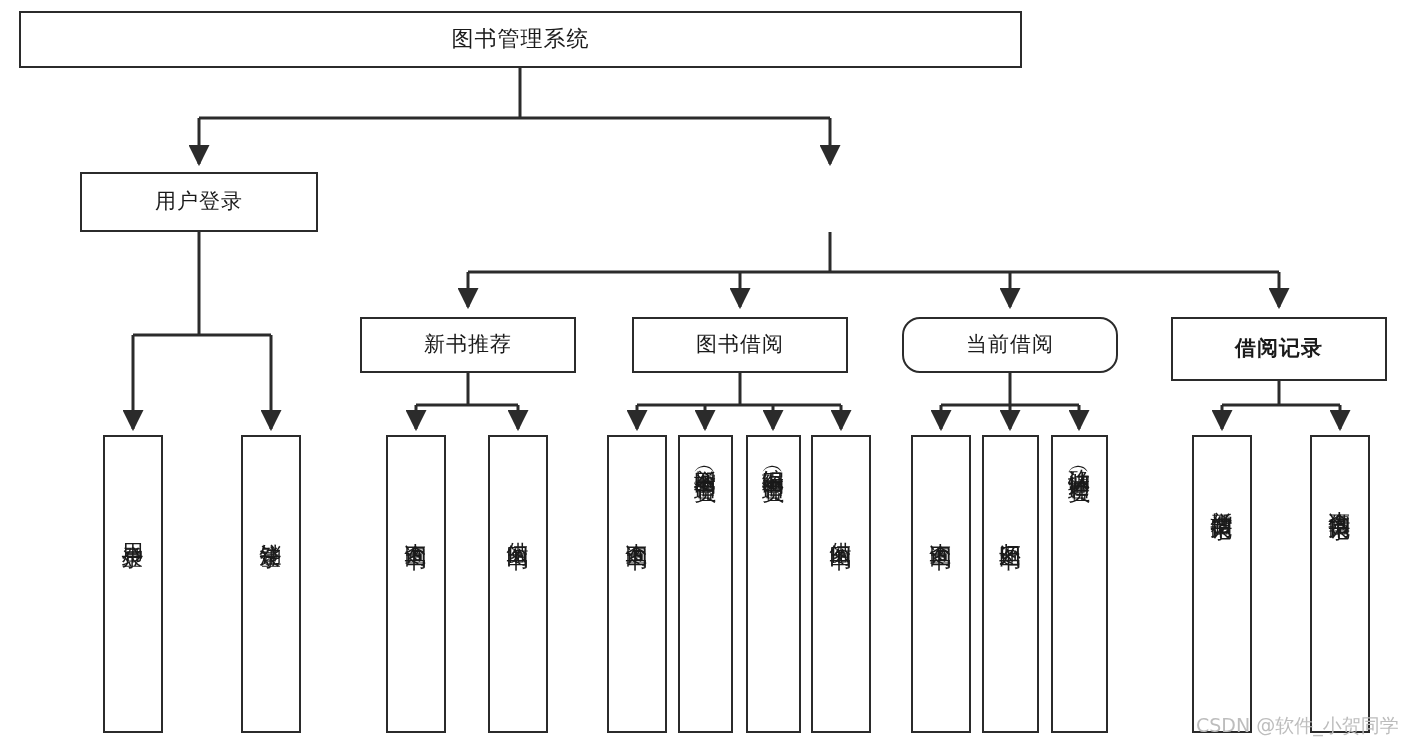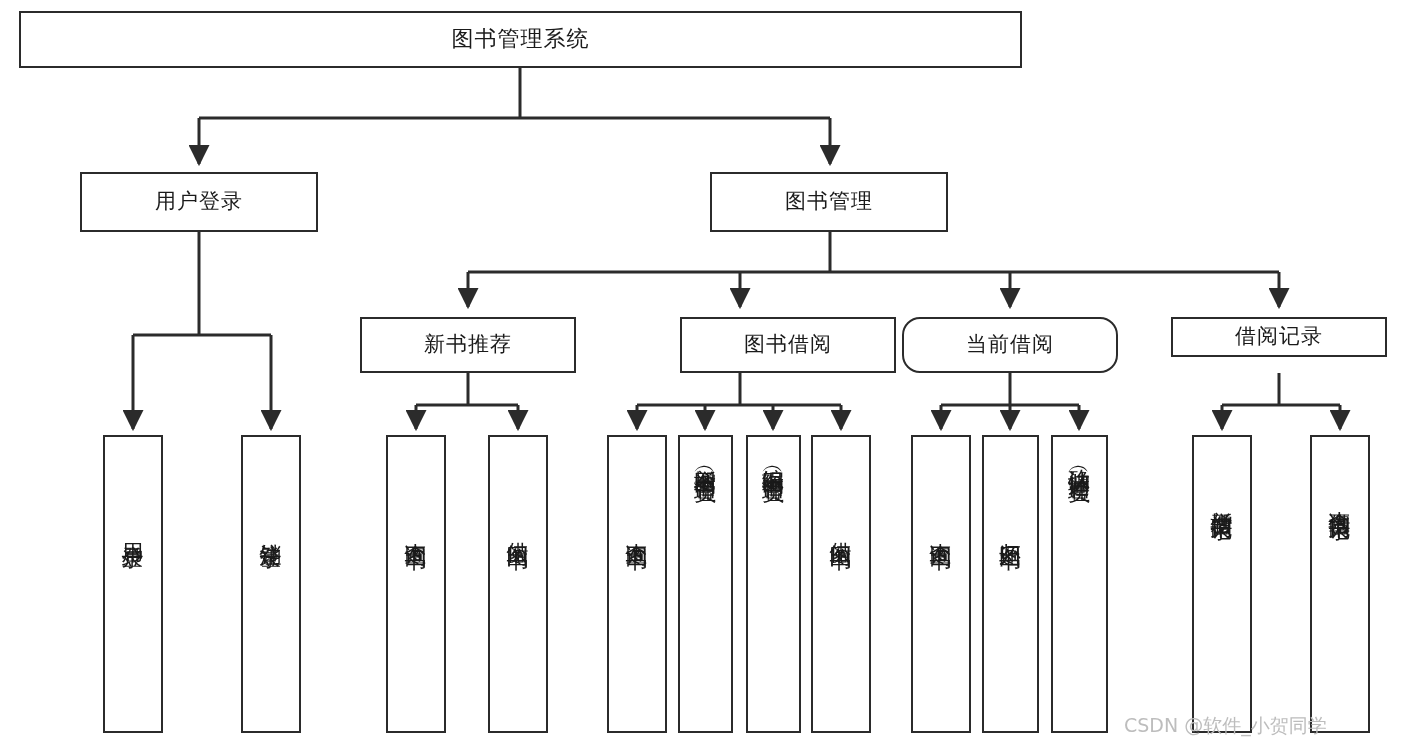--- a/index.html
+++ b/index.html
@@ -64,21 +64,21 @@
   svg.links {
     position: absolute;
     left: 0;
     top: 0;
     width: 1405px;
     height: 747px;
     pointer-events: none;
   }
   .watermark {
     position: absolute;
-    left: 1124px;
+    left: 1196px;
     top: 713px;
     font-size: 19px;
     color: #bdbdbd;
     white-space: nowrap;
     font-family: "DejaVu Sans", "Liberation Sans", sans-serif;
   }
 </style>
 </head>
 <body>
 
@@ -134,34 +134,31 @@
     </g>
   </svg>
 
   <div class="node horiz root" style="left:19px; top:11px; width:1003px; height:57px;">
     <span>图书管理系统</span>
   </div>
 
   <div class="node horiz" style="left:80px; top:172px; width:238px; height:60px;">
     <span>用户登录</span>
   </div>
-  <div class="node horiz" style="left:710px; top:172px; width:238px; height:60px;">
-    <span>图书管理</span>
-  </div>
 
   <div class="node horiz" style="left:360px; top:317px; width:216px; height:56px;text-align:right;">
     <span>新书推荐</span>
   </div>
-  <div class="node horiz" style="left:632px; top:317px; width:216px; height:56px;margin-left:48px;">
+  <div class="node horiz" style="left:632px; top:317px; width:216px; height:56px;">
     <span>图书借阅</span>
   </div>
   <div class="node horiz" style="left:902px; top:317px; width:216px; height:56px;border-radius:18px;">
     <span>当前借阅</span>
   </div>
-  <div class="node horiz" style="left:1171px; top:317px; width:216px; height:40px;">
+  <div class="node horiz" style="left:1171px; top:317px; width:216px; height:64px;font-weight:bold;">
     <span>借阅记录</span>
   </div>
 
   <div class="node vert mid" style="left:103px; top:435px; width:60px; height:298px;">
     <span class="vlabel">用户登录</span>
   </div>
   <div class="node vert mid" style="left:241px; top:435px; width:60px; height:298px;">
     <span class="vlabel">注销登录</span>
   </div>
 

